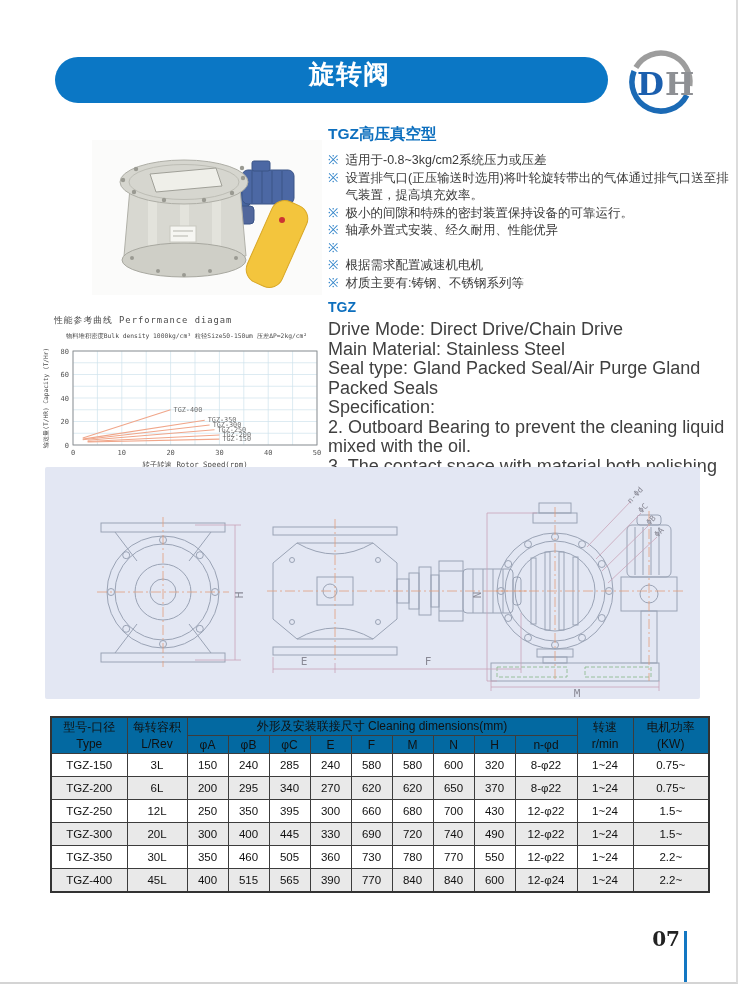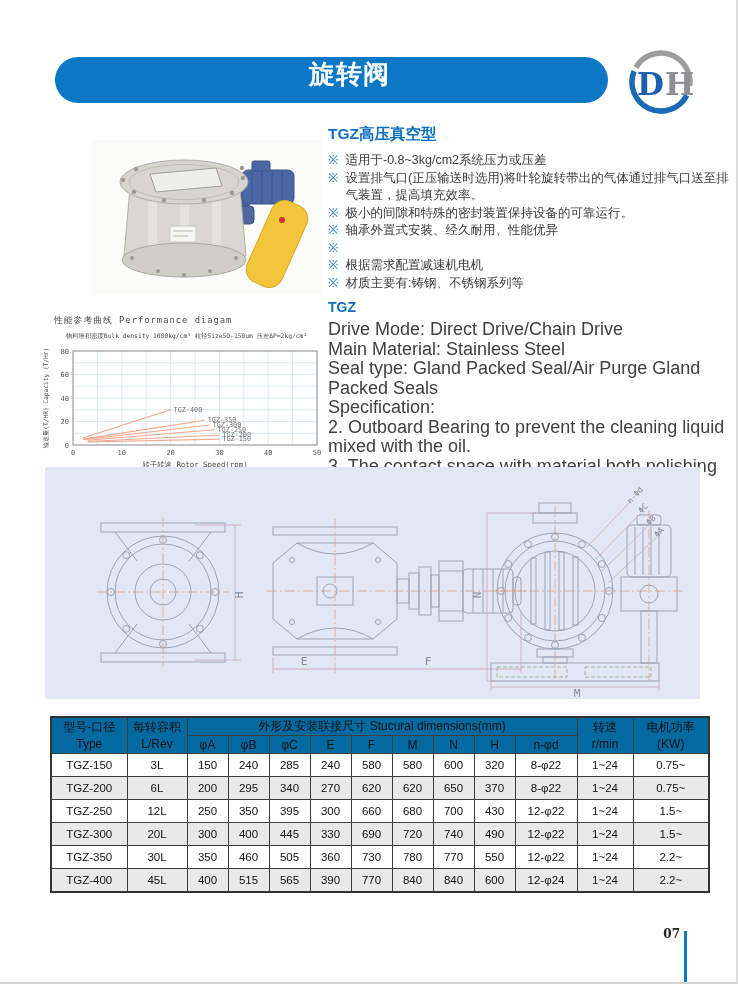--- a/index.html
+++ b/index.html
@@ -58,21 +58,21 @@
                 border-collapse:collapse; table-layout:fixed; }
   .spec-table th, .spec-table td { border:1px solid #3c3c3c; text-align:center; padding:0; }
   .spec-table { border:2px solid #333333; }
   .spec-table thead th { background:#0369a1; font-weight:normal; font-size:12px; color:#111111; height:18px; }
   .spec-table thead .two div { line-height:1.35; }
   .spec-table tbody td { font-size:11.5px; height:23px; color:#111111; background:#ffffff; }
   .spec-table tbody tr:nth-child(even) td { background:#e9e9e9; }
 
   
   .pageno { position:absolute; left:648px; top:927px; width:32px; text-align:right;
-            font-family:"DejaVu Serif", serif; font-weight:bold; font-size:12px; color:#222222; }
+            font-family:"DejaVu Serif", serif; font-weight:bold; font-size:20px; color:#222222; }
   .page-tick { position:absolute; left:684px; top:931px; width:3px; height:53px; background:#1377c2; }
 </style>
 </head>
 <body>
 
 <div class="page">
 
   <div class="header-bar">
     <span class="title-cn">旋转阀</span>
     <span class="title-en">Rotary</span>
@@ -372,21 +372,21 @@
     <thead>
       <tr>
         <th rowspan="2" class="two">
           <div>型号-口径</div>
             <div>Type</div>
         </th>
         <th rowspan="2" class="two">
           <div>每转容积</div>
             <div>L/Rev</div>
         </th>
-        <th colspan="9">外形及安装联接尺寸 Stucural dimensions(mm)</th>
+        <th colspan="9">外形及安装联接尺寸 Cleaning dimensions(mm)</th>
         <th rowspan="2" class="two">
           <div>转速</div>
             <div>r/min</div>
         </th>
         <th rowspan="2" class="two">
           <div>电机功率</div>
             <div>(KW)</div>
         </th>
       </tr>
       <tr id="subhead-row">

